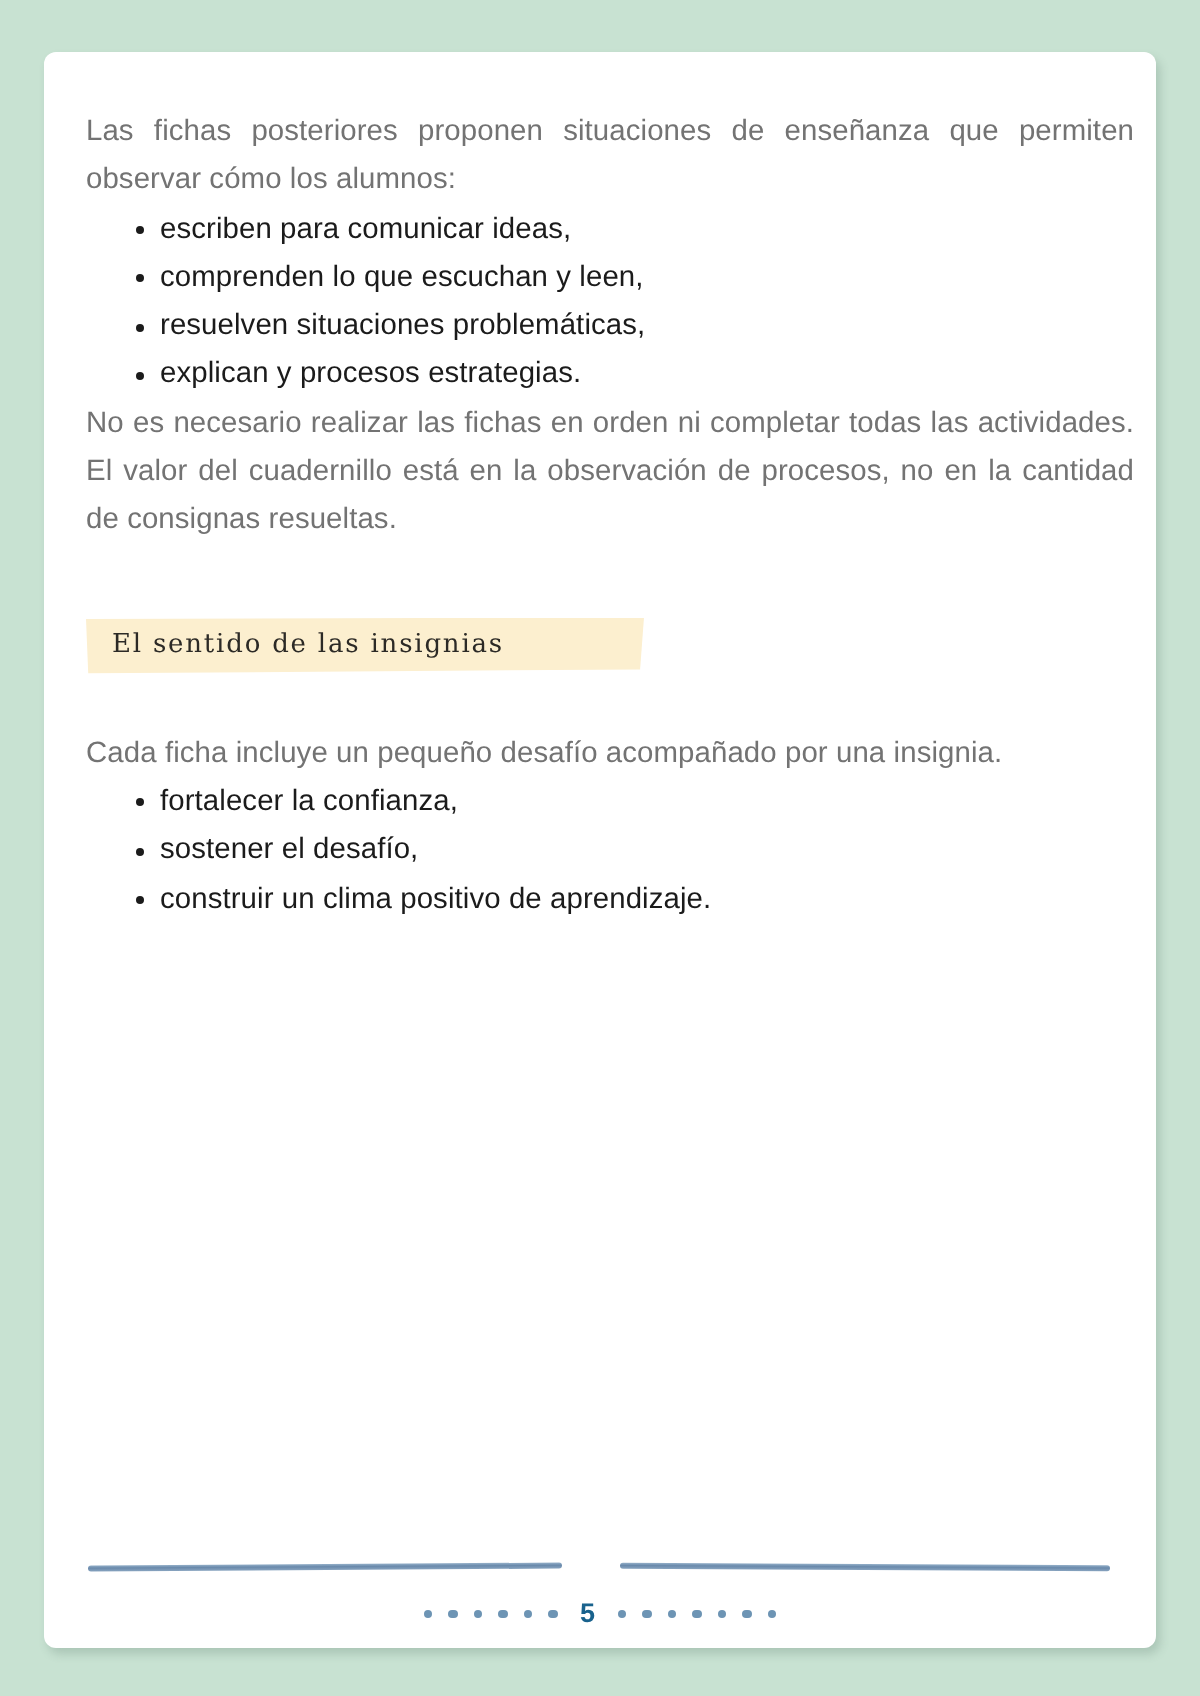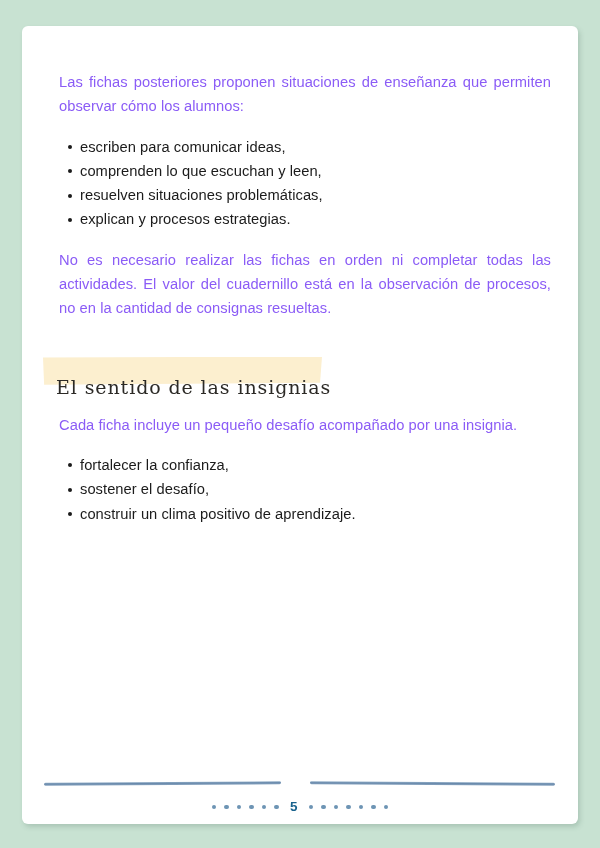--- a/index.html
+++ b/index.html
@@ -41,24 +41,24 @@
     left: 21px;
     top: 28px;
     width: 524px;
   }
 
   
   .para {
     font-family: "Liberation Sans", sans-serif;
     font-size: 14.7px;
     line-height: 24.3px;
-    color: #8b5cf6;
+    color: #737373;
     text-align: justify;
     text-justify: inter-word;
-    margin: 16px;
+    margin: 0;
     letter-spacing: 0.05px;
   }
   .para.last-left { text-align: left; }
 
   .bullets {
     list-style: none;
     margin: 0;
     padding: 0;
   }
   .bullets li {
@@ -94,23 +94,23 @@
     left: 0px;
     top: 0px;
     width: 279px;
     height: 28px;
     background: #fcefcf;
     clip-path: polygon(0% 3%, 100% 0%, 99.3% 93%, 0.4% 100%);
   }
   .heading-text {
     position: absolute;
     left: 13px;
-    top: 20px;
+    top: 4px;
     font-family: "DejaVu Serif", serif;
-    font-size: 19px;
+    font-size: 13px;
     line-height: 20px;
     letter-spacing: 0.9px;
     color: #2c2a26;
     white-space: nowrap;
   }
 
   
   .footer {
     position: absolute;
     left: 0;

